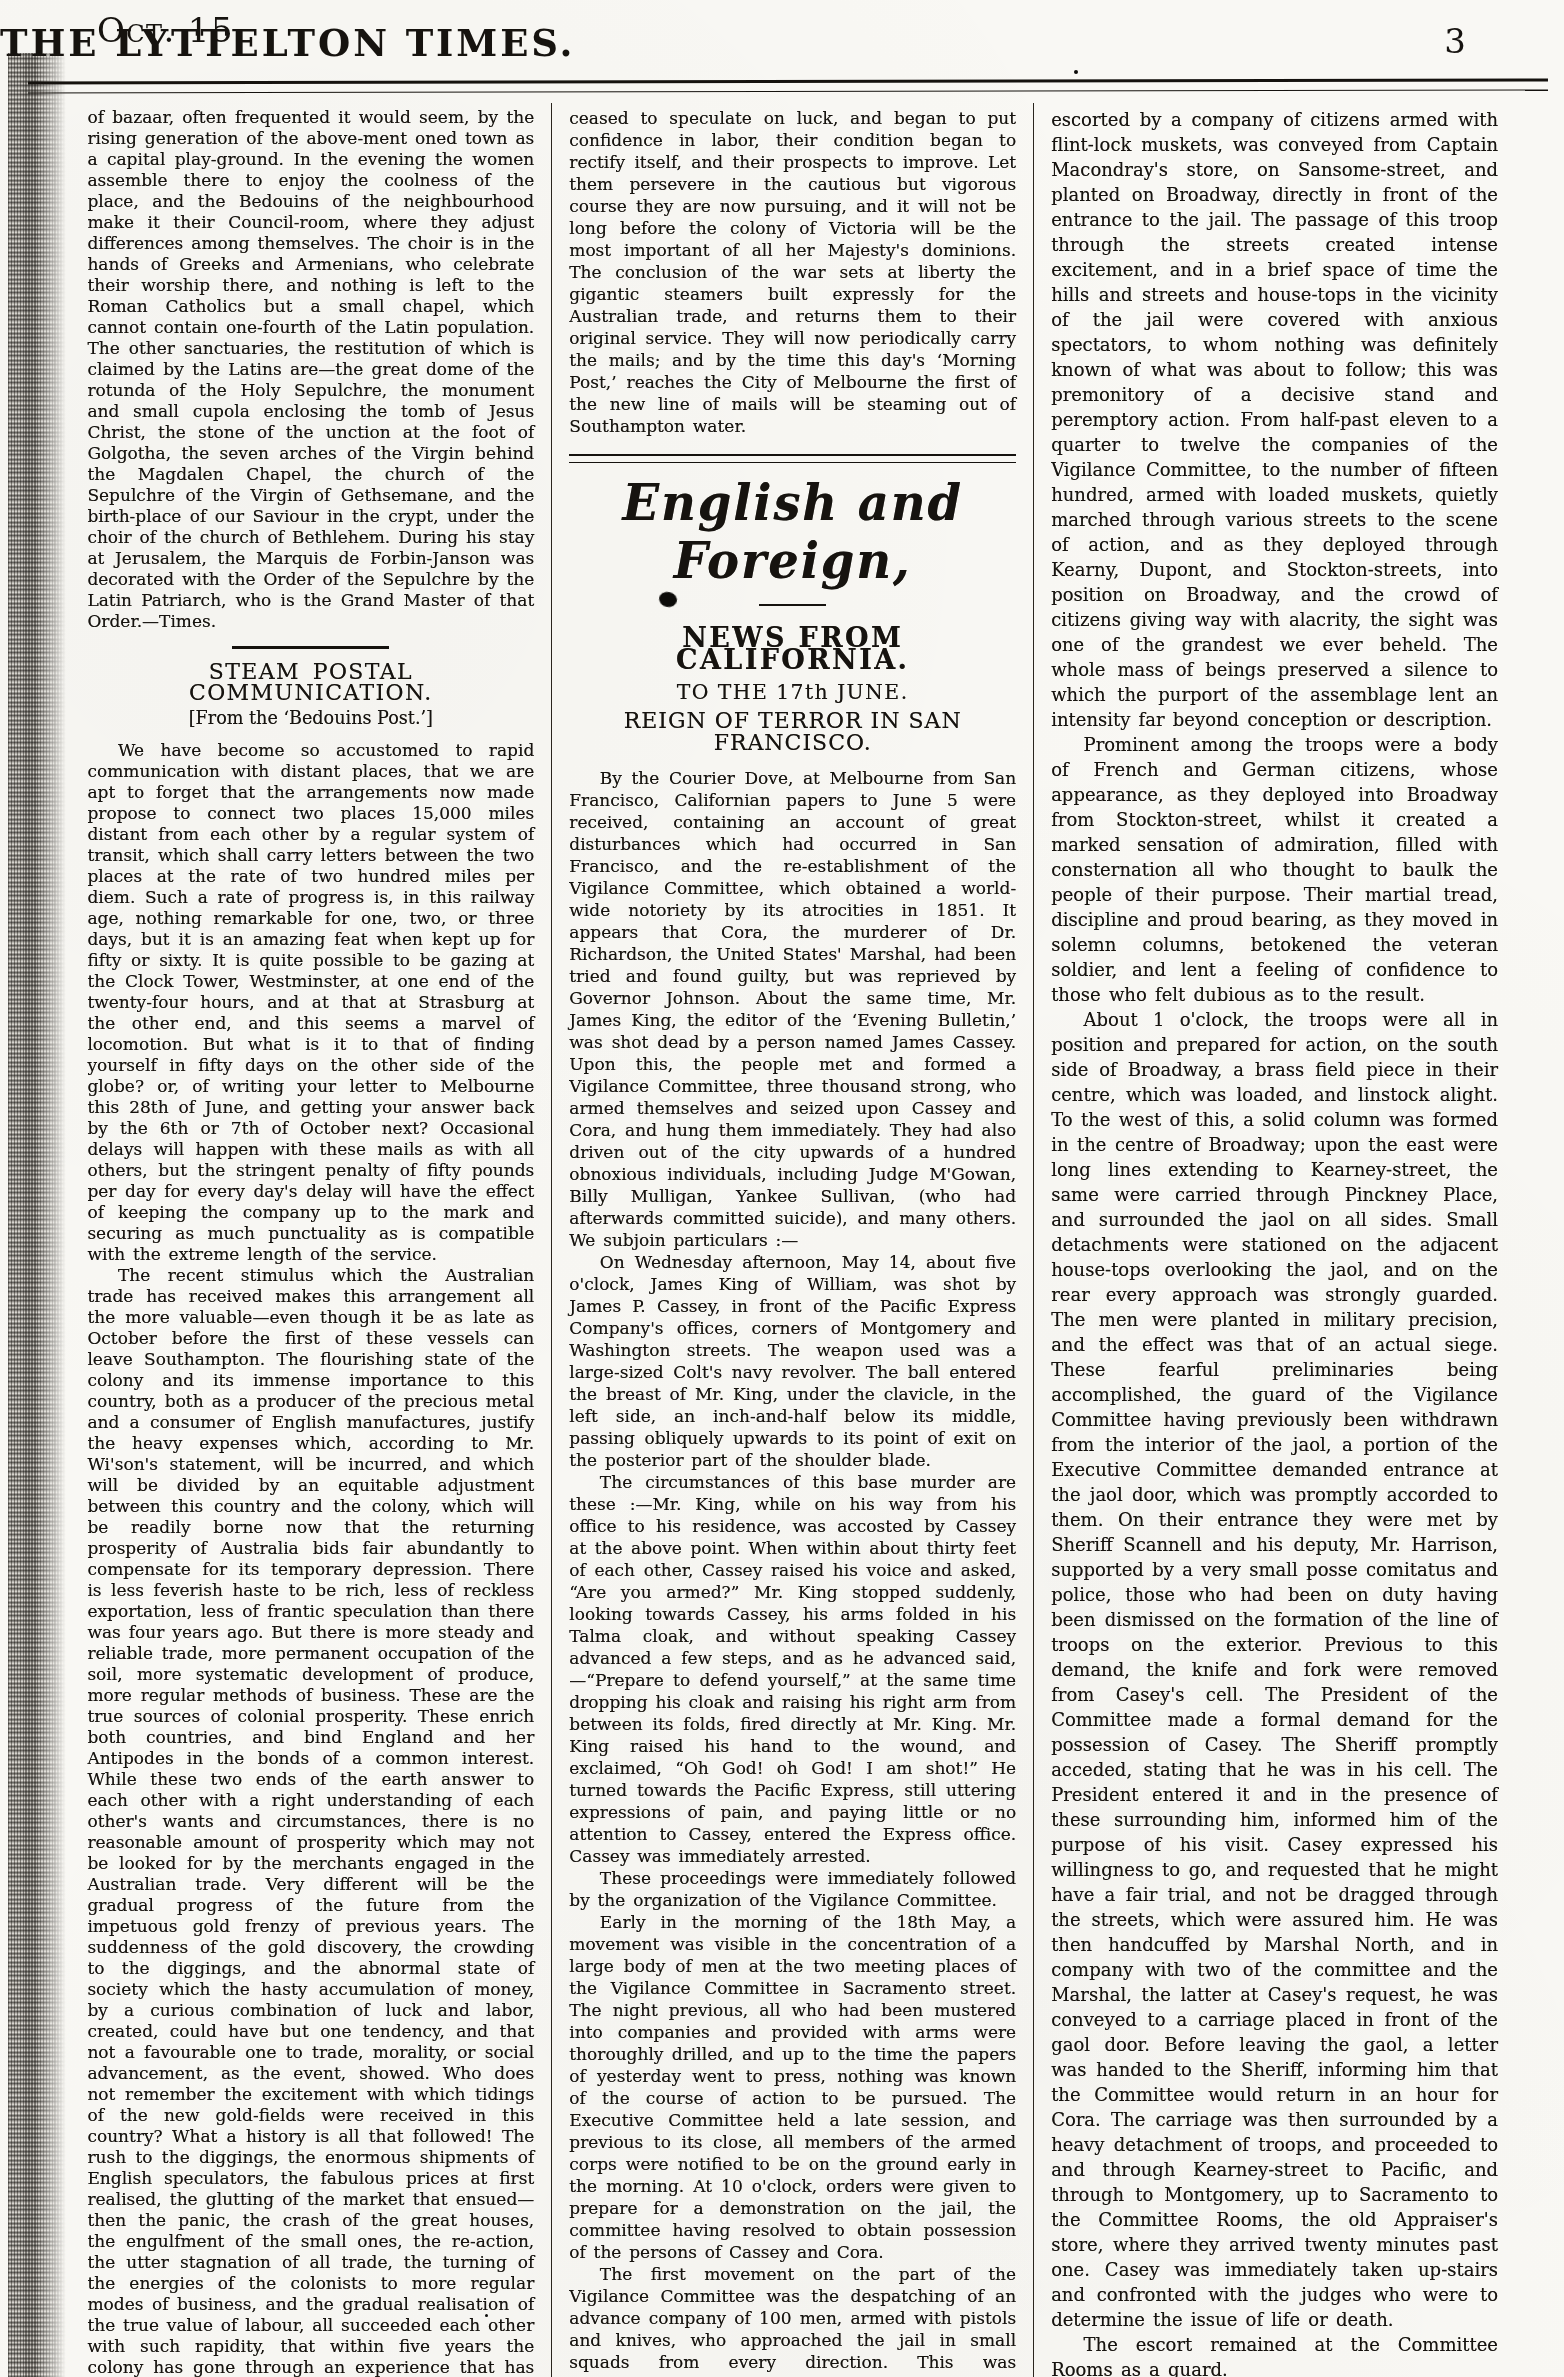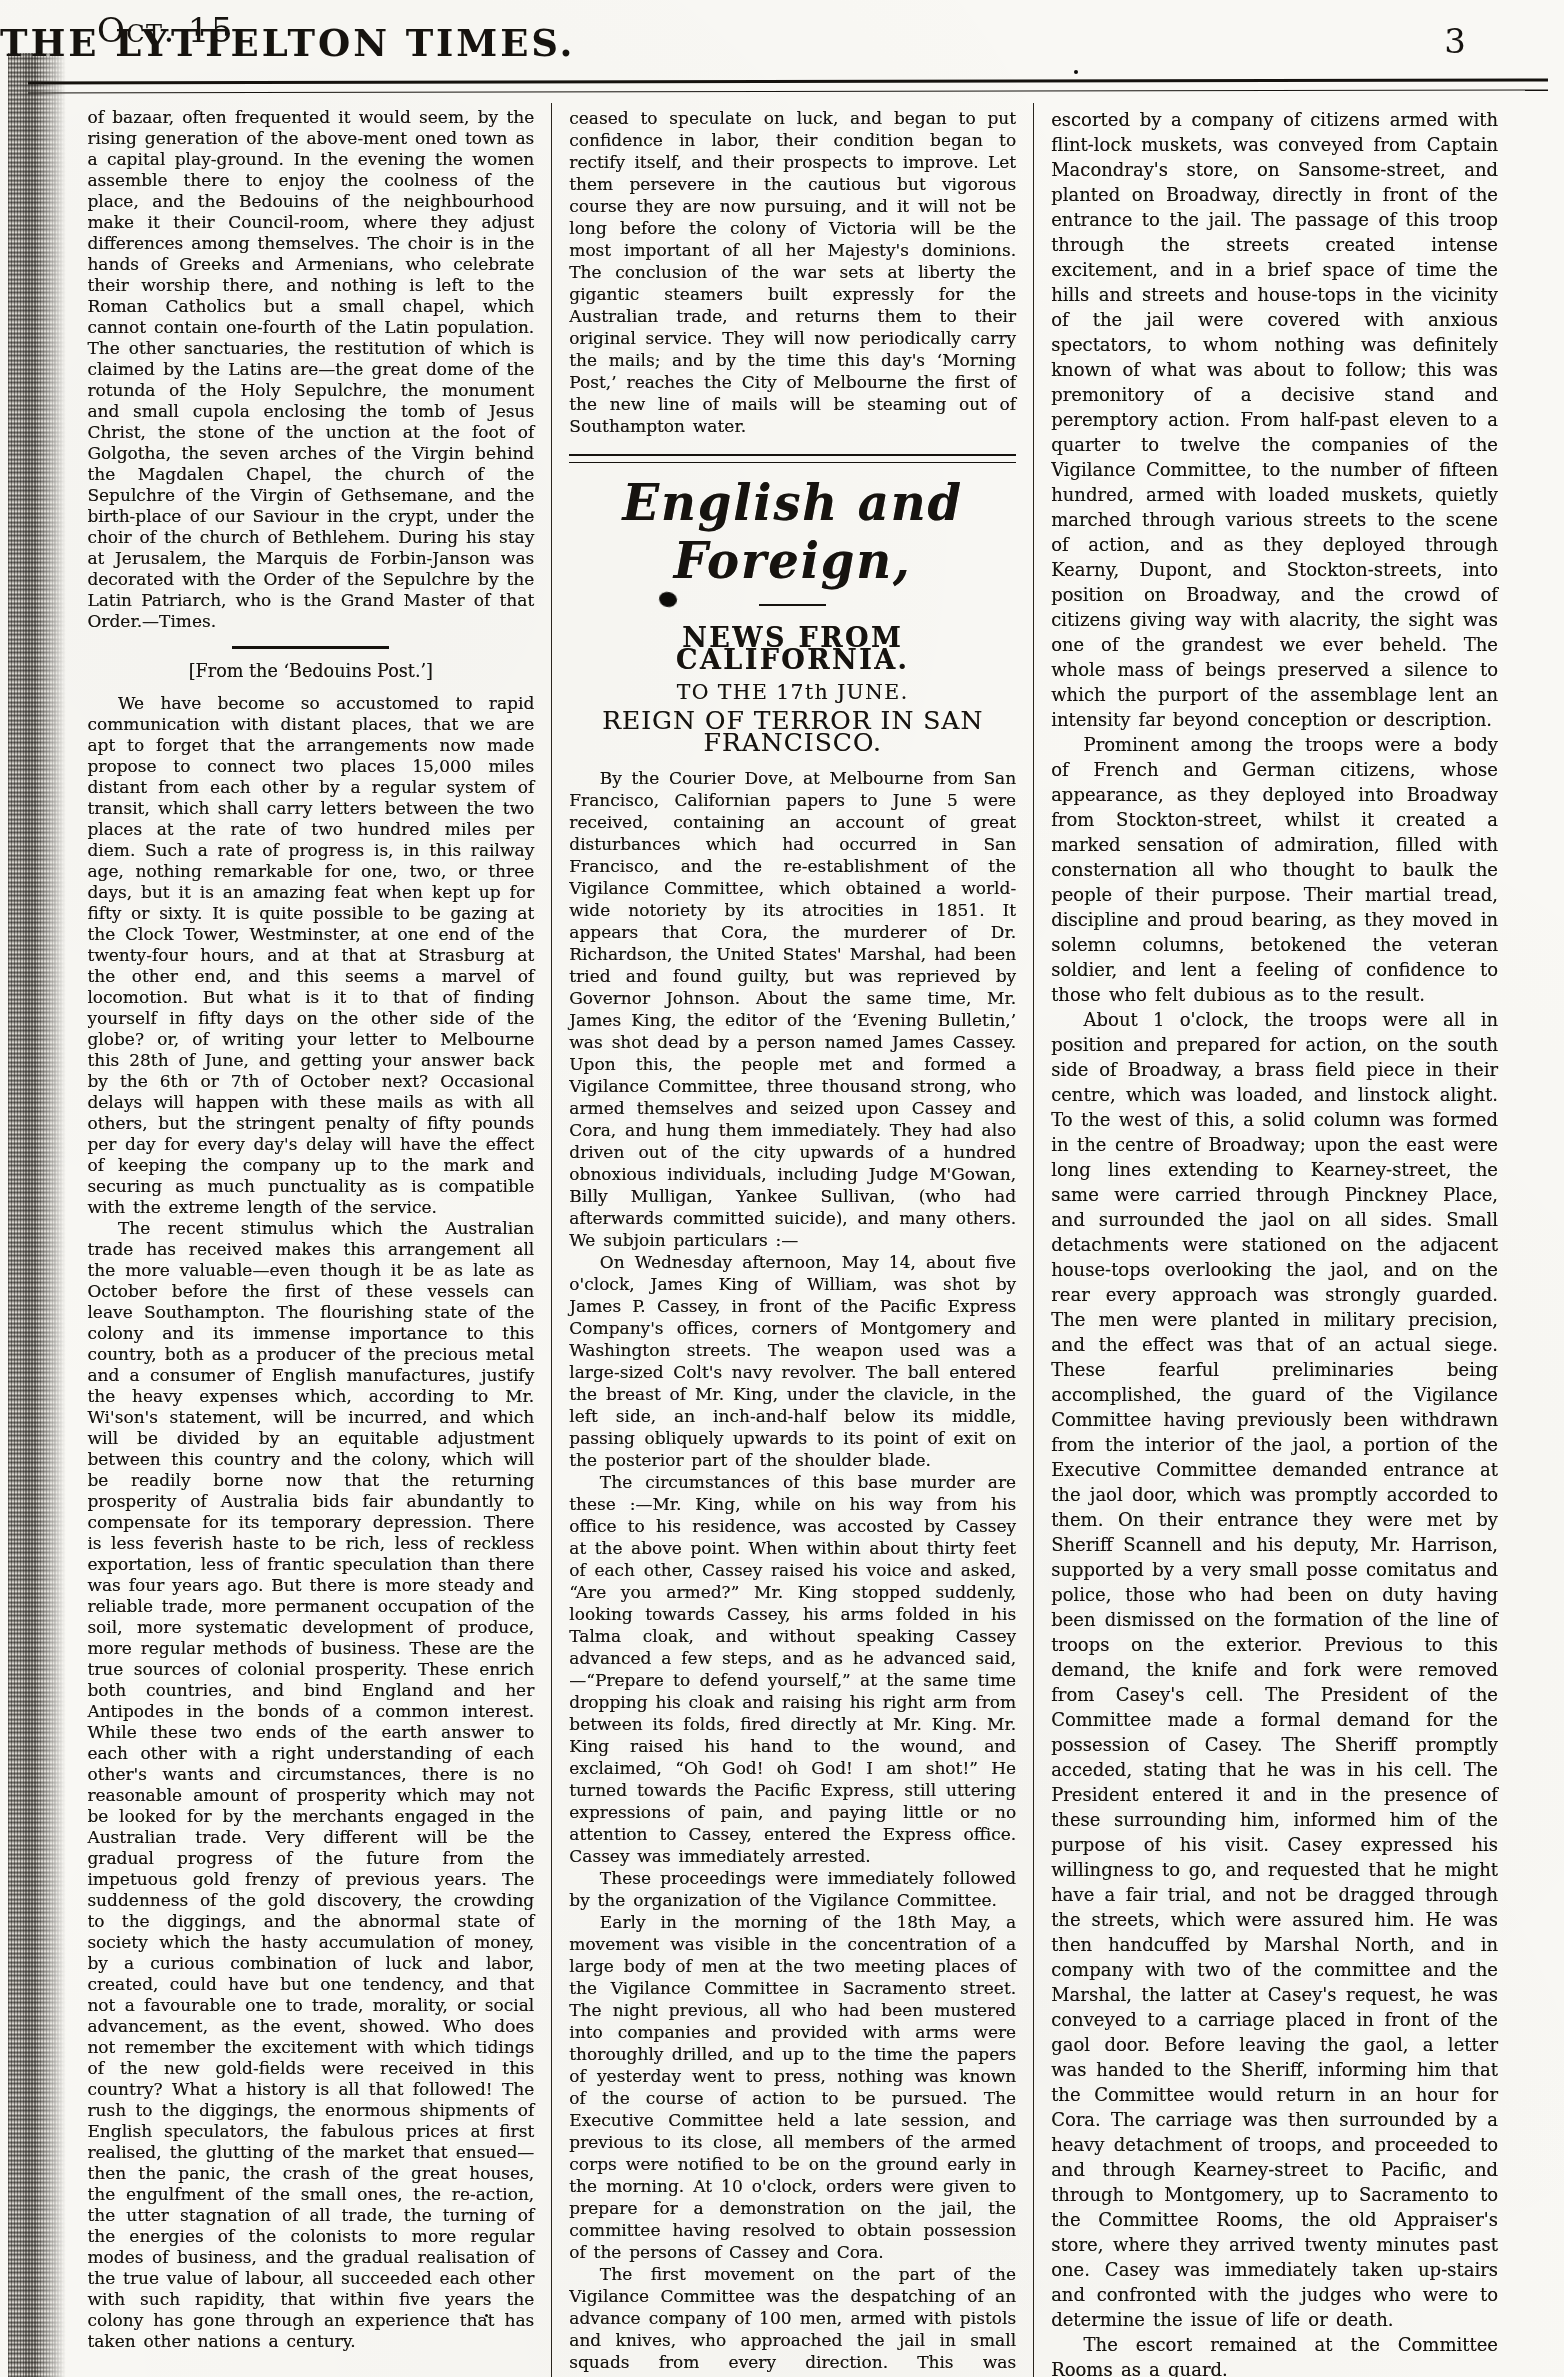--- a/index.html
+++ b/index.html
@@ -40,21 +40,21 @@
   .col p{margin:0;text-indent:1.8em;text-align:justify;word-spacing:0.14em;}
   .col p.flush{text-indent:0;}
   .short-rule{width:157px;height:2.9px;background:#15120e;margin:14.3px auto 12.4px;}
   .sec-heading{margin:0 0 4.8px;text-align:center;font-size:22px;font-weight:400;letter-spacing:1.4px;word-spacing:0.2em;}
   .sec-byline{text-align:center;font-size:17.6px;margin:0 0 10.5px;}
   .double-rule{margin:17px 0 14.3px;height:6.2px;border-top:2.4px solid #15120e;border-bottom:1.4px solid #15120e;}
   .blackletter{margin:0;text-align:center;font-size:48px;line-height:1.15;font-weight:700;font-style:italic;letter-spacing:1.9px;transform:scaleY(1.05);}
   .dash-rule{width:67px;height:2.4px;background:#15120e;margin:16px auto 21px;}
   .article-title{margin:0 0 9.5px;text-align:center;font-size:27px;font-weight:700;letter-spacing:2.4px;}
   .article-dateline{text-align:center;font-size:20.4px;letter-spacing:1.4px;margin-bottom:7.6px;}
-  .article-subtitle{text-align:center;font-size:25px;letter-spacing:1px;margin-bottom:13.3px;}
+  .article-subtitle{text-align:center;font-size:22px;letter-spacing:1px;margin-bottom:13.3px;}
   .ink-blot{position:absolute;background:#0c0b09;border-radius:50%;filter:blur(0.2px);}
   .blot-containing{left:659px;top:592px;width:18px;height:15px;transform:rotate(12deg);}
   .speck-1{left:1074px;top:70px;width:4.3px;height:4.3px;}
   .speck-2{left:485px;top:2314px;width:3.3px;height:3.3px;}
 </style>
 </head>
 <body>
 
 <div class="page">
 
@@ -65,20 +65,21 @@
     <h1 class="masthead">THE LYTTELTON TIMES.</h1>
     <div class="page-number">3</div>
   </header>
   <div class="header-rule"></div>
 
   <main class="columns">
 
     <section class="col col-1">
       <p class="flush">of bazaar, often frequented it would seem, by the rising generation of the above-ment oned town as a capital play-ground. In the evening the women assemble there to enjoy the coolness of the place, and the Bedouins of the neighbourhood make it their Council-room, where they adjust differences among themselves. The choir is in the hands of Greeks and Armenians, who celebrate their worship there, and nothing is left to the Roman Catholics but a small chapel, which cannot contain one-fourth of the Latin population. The other sanctuaries, the restitution of which is claimed by the Latins are—the great dome of the rotunda of the Holy Sepulchre, the monument and small cupola enclosing the tomb of Jesus Christ, the stone of the unction at the foot of Golgotha, the seven arches of the Virgin behind the Magdalen Chapel, the church of the Sepulchre of the Virgin of Gethsemane, and the birth-place of our Saviour in the crypt, under the choir of the church of Bethlehem. During his stay at Jerusalem, the Marquis de Forbin-Janson was decorated with the Order of the Sepulchre by the Latin Patriarch, who is the Grand Master of that Order.—Times.</p>
       <div class="short-rule"></div>
+      <h2 class="sec-heading">STEAM POSTAL COMMUNICATION.</h2>
       <div class="sec-byline">[From the ‘Bedouins Post.’]</div>
       <p>We have become so accustomed to rapid communication with distant places, that we are apt to forget that the arrangements now made propose to connect two places 15,000 miles distant from each other by a regular system of transit, which shall carry letters between the two places at the rate of two hundred miles per diem. Such a rate of progress is, in this railway age, nothing remarkable for one, two, or three days, but it is an amazing feat when kept up for fifty or sixty. It is quite possible to be gazing at the Clock Tower, Westminster, at one end of the twenty-four hours, and at that at Strasburg at the other end, and this seems a marvel of locomotion. But what is it to that of finding yourself in fifty days on the other side of the globe? or, of writing your letter to Melbourne this 28th of June, and getting your answer back by the 6th or 7th of October next? Occasional delays will happen with these mails as with all others, but the stringent penalty of fifty pounds per day for every day's delay will have the effect of keeping the company up to the mark and securing as much punctuality as is compatible with the extreme length of the service.</p>
       <p>The recent stimulus which the Australian trade has received makes this arrangement all the more valuable—even though it be as late as October before the first of these vessels can leave Southampton. The flourishing state of the colony and its immense importance to this country, both as a producer of the precious metal and a consumer of English manufactures, justify the heavy expenses which, according to Mr. Wi'son's statement, will be incurred, and which will be divided by an equitable adjustment between this country and the colony, which will be readily borne now that the returning prosperity of Australia bids fair abundantly to compensate for its temporary depression. There is less feverish haste to be rich, less of reckless exportation, less of frantic speculation than there was four years ago. But there is more steady and reliable trade, more permanent occupation of the soil, more systematic development of produce, more regular methods of business. These are the true sources of colonial prosperity. These enrich both countries, and bind England and her Antipodes in the bonds of a common interest. While these two ends of the earth answer to each other with a right understanding of each other's wants and circumstances, there is no reasonable amount of prosperity which may not be looked for by the merchants engaged in the Australian trade. Very different will be the gradual progress of the future from the impetuous gold frenzy of previous years. The suddenness of the gold discovery, the crowding to the diggings, and the abnormal state of society which the hasty accumulation of money, by a curious combination of luck and labor, created, could have but one tendency, and that not a favourable one to trade, morality, or social advancement, as the event, showed. Who does not remember the excitement with which tidings of the new gold-fields were received in this country? What a history is all that followed! The rush to the diggings, the enormous shipments of English speculators, the fabulous prices at first realised, the glutting of the market that ensued—then the panic, the crash of the great houses, the engulfment of the small ones, the re-action, the utter stagnation of all trade, the turning of the energies of the colonists to more regular modes of business, and the gradual realisation of the true value of labour, all succeeded each other with such rapidity, that within five years the colony has gone through an experience that has taken other nations a century.</p>
 
     </section>
 
     <section class="col col-2">
       <p class="flush">ceased to speculate on luck, and began to put confidence in labor, their condition began to rectify itself, and their prospects to improve. Let them persevere in the cautious but vigorous course they are now pursuing, and it will not be long before the colony of Victoria will be the most important of all her Majesty's dominions. The conclusion of the war sets at liberty the gigantic steamers built expressly for the Australian trade, and returns them to their original service. They will now periodically carry the mails; and by the time this day's ‘Morning Post,’ reaches the City of Melbourne the first of the new line of mails will be steaming out of Southampton water.</p>
       <div class="double-rule"></div>
       <h2 class="blackletter">English and Foreign,</h2>

